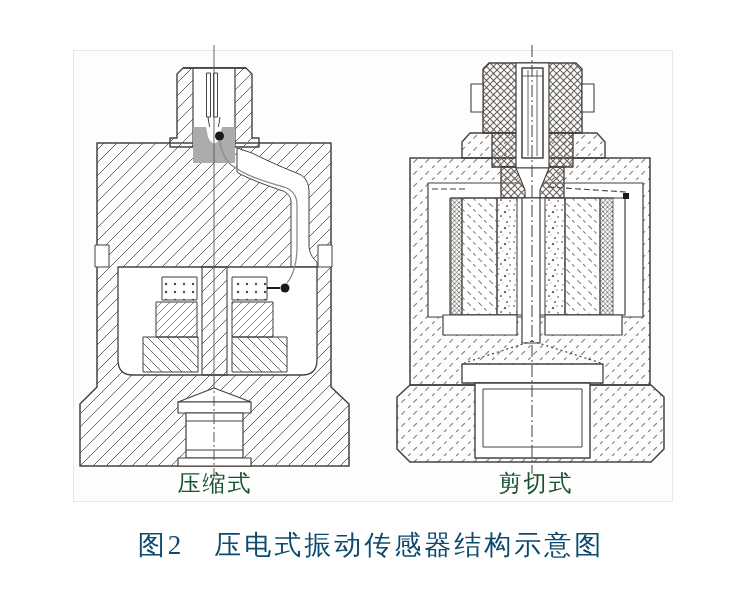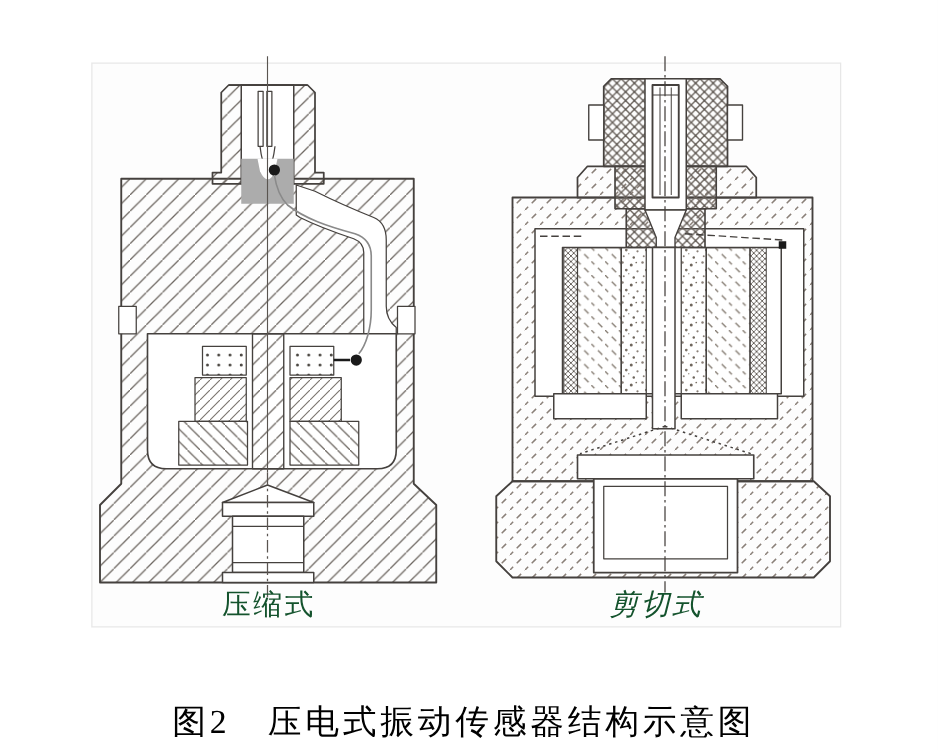--- a/index.html
+++ b/index.html
@@ -10,24 +10,24 @@
   .figure-canvas{
     position:absolute;left:73px;top:50px;width:600px;height:452px;
     background:#fdfdfd;border:1px solid #e7e7e7;box-sizing:border-box;
   }
   svg{position:absolute;left:0;top:0;}
   .type-label{
     position:absolute;top:468px;width:180px;text-align:center;
     font-size:23px;letter-spacing:2px;color:#14532d;
   }
   .type-label.left{left:125px;}
-  .type-label.right{left:435px;font-style:italic;}
+  .type-label.right{left:446px;}
   .figure-caption{
     position:absolute;left:0;top:527px;width:742px;text-align:center;
-    font-size:27px;letter-spacing:3px;color:#000000;margin-top:32px;
+    font-size:27px;letter-spacing:3px;color:#0c4a6e;
   }
 </style>
 </head>
 <body>
 
 <div class="figure-canvas"></div>
 
 <svg width="750" height="600" viewBox="0 0 750 600">
   <defs>
     <pattern id="hatchL" width="13" height="13" patternUnits="userSpaceOnUse">

